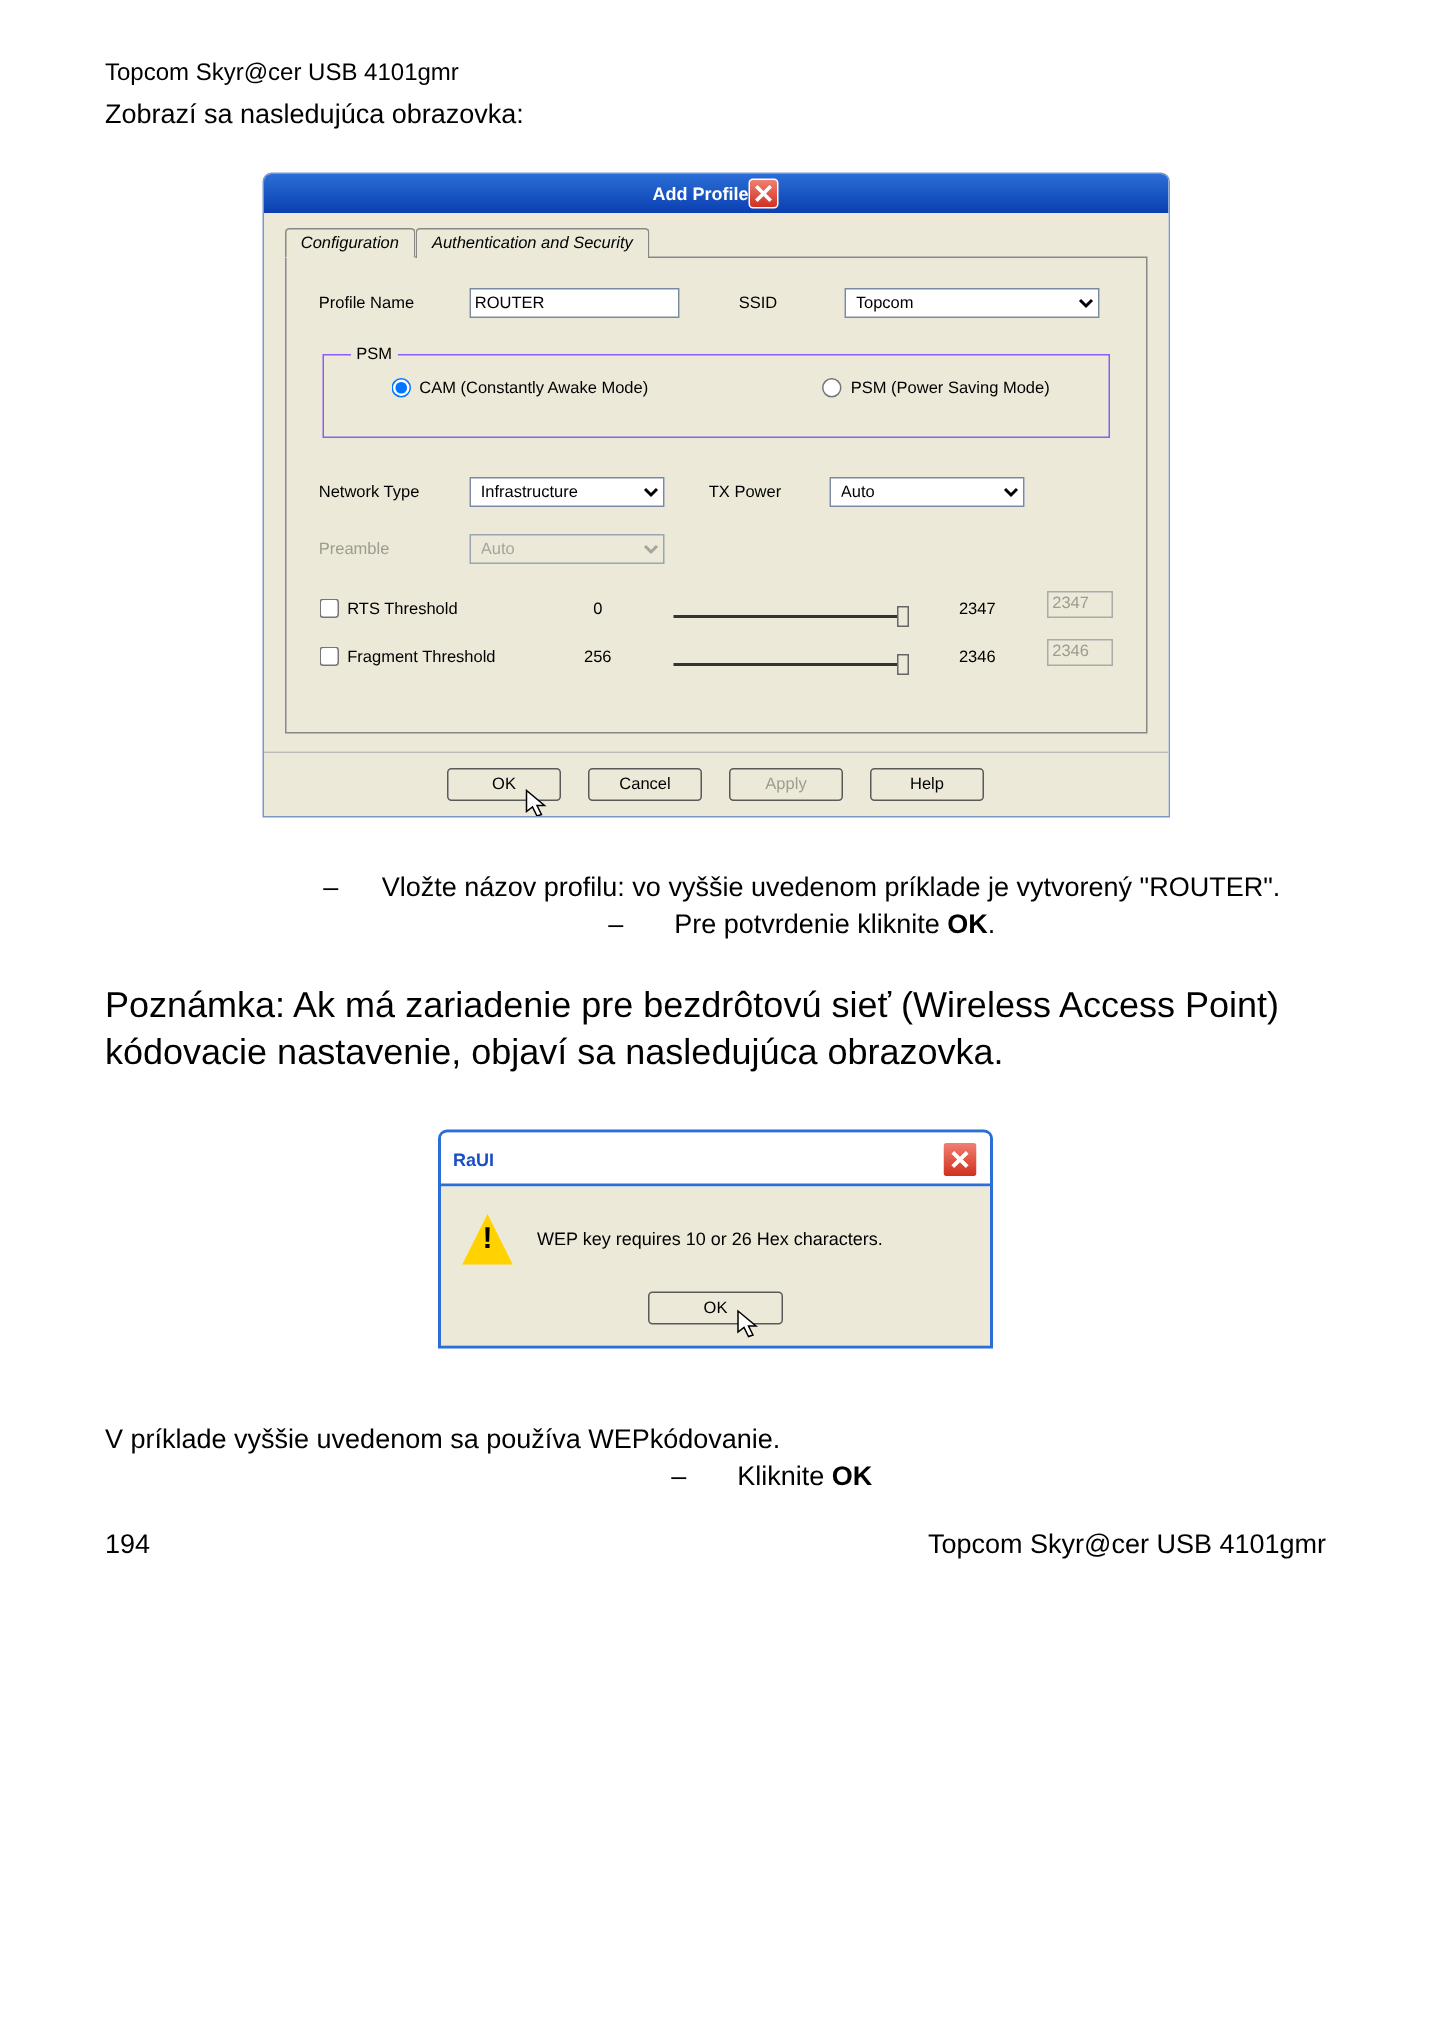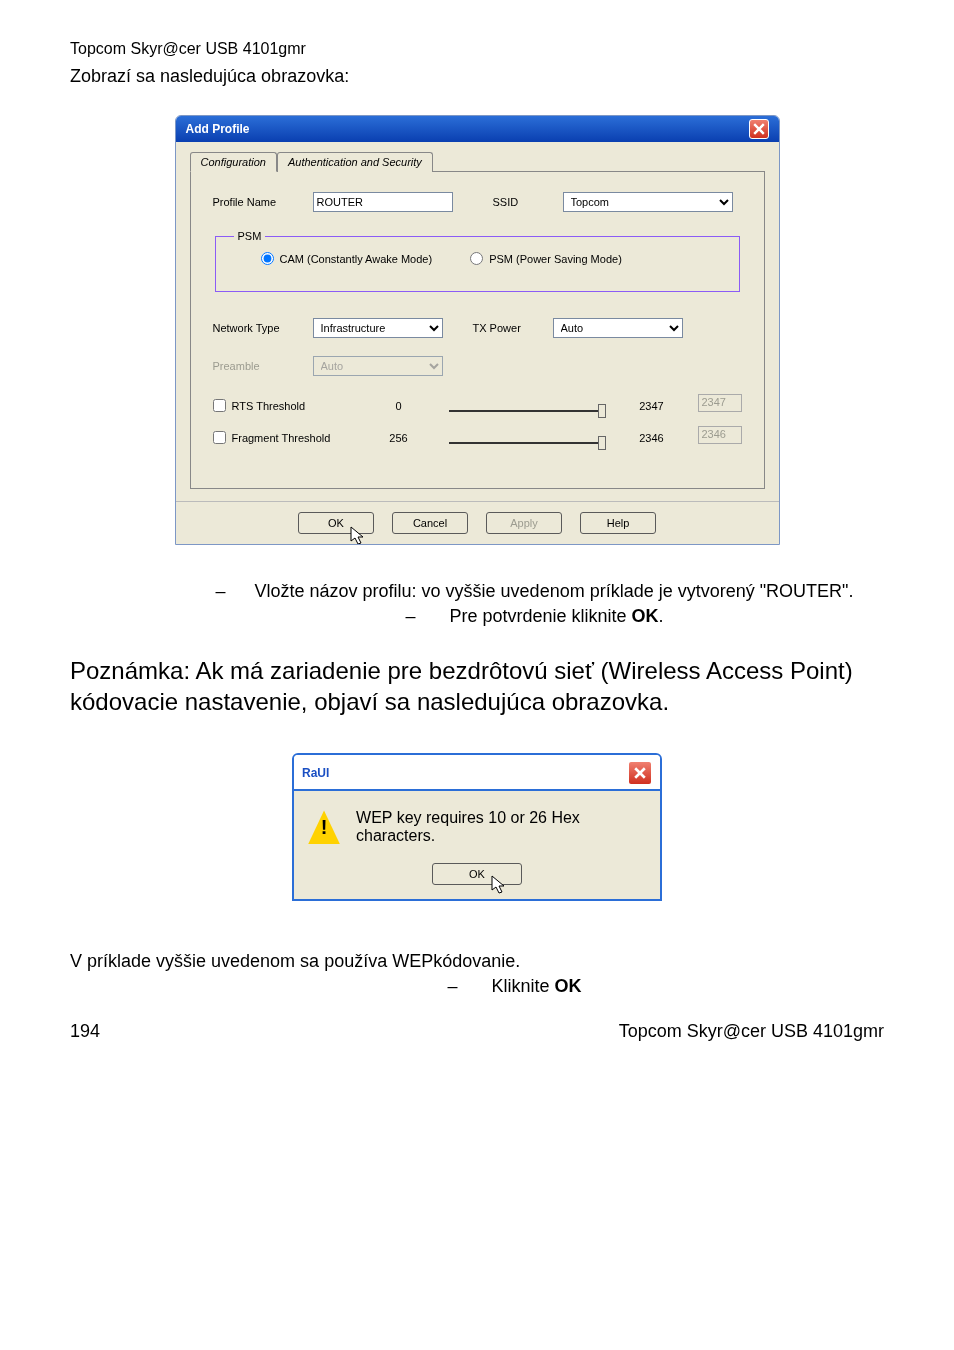--- a/index.html
+++ b/index.html
@@ -23,21 +23,21 @@
     overflow: hidden;
     font-family: Tahoma, sans-serif;
     font-size: 12px;
   }
   .titlebar {
     background: linear-gradient(#2b6ed7, #0a3fb0);
     color: #fff;
     font-weight: bold;
     padding: 4px 10px;
     display: flex;
-    justify-content: space-between;
+    justify-content: center;
     align-items: center;
     height: 26px;
   }
   .titlebar2 {
     background: #fff;
     color: #1a4fc3;
     font-weight: bold;
     padding: 6px 8px 4px 8px;
     display: flex;
     justify-content: space-between;
@@ -97,21 +97,21 @@
   input.tx[disabled], select.tx[disabled] { background: #ece9d8; color: #888; }
   .profname { width: 140px; }
   .ssidlbl { width: 60px; margin-left: 30px; }
   .ssid { width: 170px; }
   fieldset.psm {
     border: 1px solid #8b5cf6;
     padding: 10px 18px 26px 18px;
     margin-bottom: 26px;
   }
   fieldset.psm legend { font-size: 11px; padding: 0 4px; }
-  .psm-row { display: flex; gap: 38px; padding-left: 27px; }
+  .psm-row { display: flex; gap: 116px; padding-left: 27px; }
   .radio-wrap { display: flex; align-items: center; gap: 6px; }
   .radio-wrap input { margin: 0; }
   .ntrow select { width: 130px; }
   .txpwrlbl { margin-left: 20px; width: 70px; }
   .txpwr { width: 150px; }
   .preamble-sel { width: 130px; }
   .thresh-row { display: flex; align-items: flex-end; gap: 28px; margin-bottom: 14px; }
   .cb-wrap { display: flex; align-items: center; gap: 6px; width: 140px; }
   .cb-wrap input { margin: 0; }
   .minv, .maxv { width: 36px; text-align: center; }
@@ -193,21 +193,21 @@
   }
   .warn-icon::after {
     content: "!";
     position: absolute;
     left: 0; right: 0; top: 6px;
     text-align: center;
     color: #000;
     font-weight: bold;
     font-size: 20px;
   }
-  .dlg2-msg { font-size: 16px; }
+  .dlg2-msg { font-size: 12px; }
   .dlg2-btnrow { text-align: center; position: relative; }
   .dlg2-btnrow .winbtn { width: 90px; }
   .dlg2-btnrow svg.pointer {
     position: absolute;
     left: calc(50% + 14px);
     top: 12px;
     width: 16px; height: 20px;
   }
 
   .tail { font-size: 18px; margin-bottom: 4px; }

